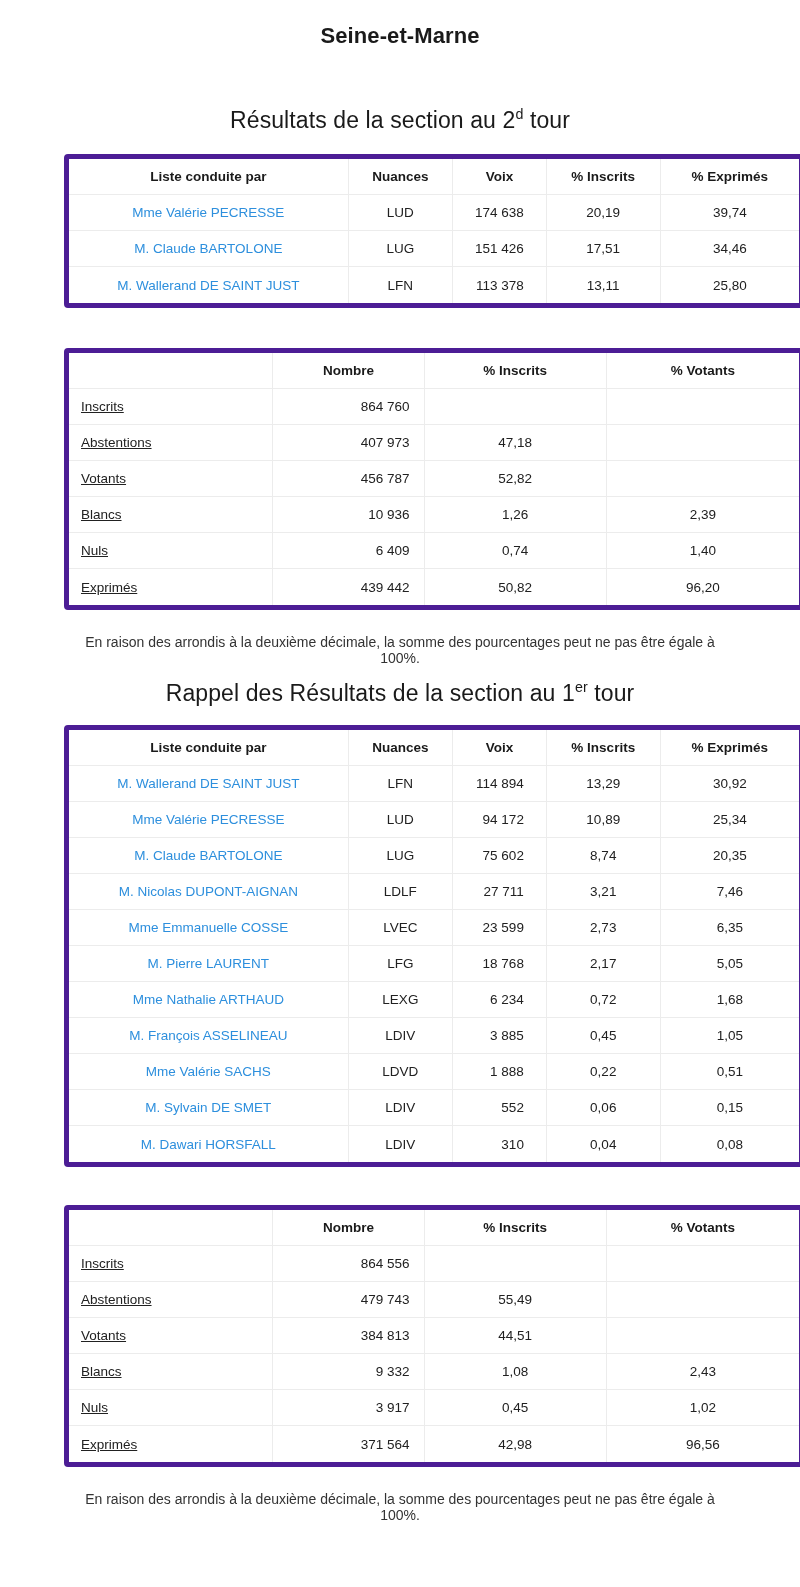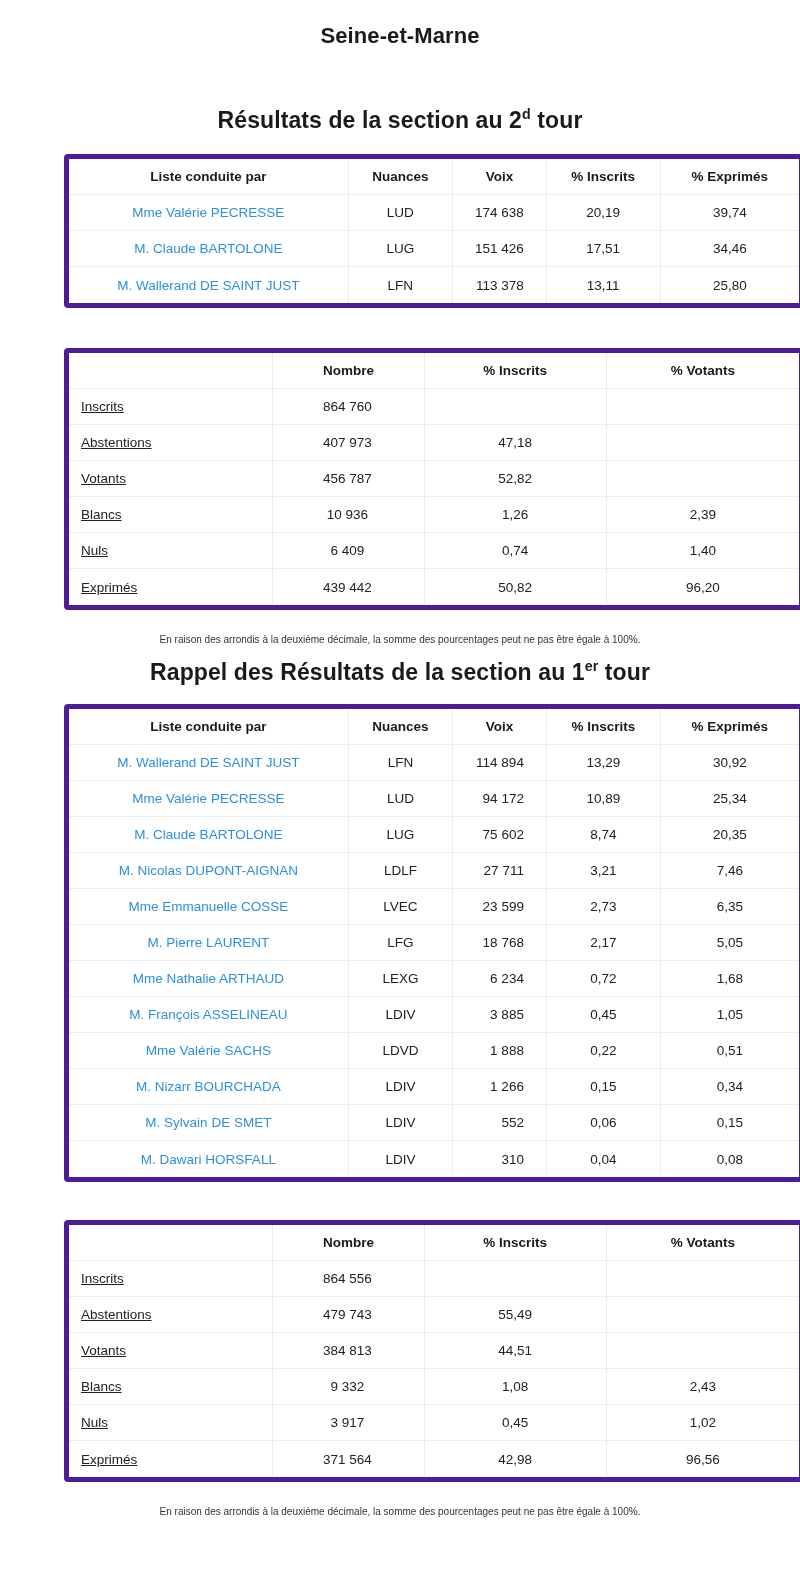--- a/index.html
+++ b/index.html
@@ -22,21 +22,21 @@
     font-size: 22px;
     font-weight: bold;
     color: #1a1a1a;
     margin: 0;
     padding-top: 20px;
     letter-spacing: 0.1px;
   }
   .section-heading {
     text-align: center;
     font-size: 23px;
-    font-weight: bold;
+    font-weight: normal;
     color: #1a1a1a;
     margin: 0;
     letter-spacing: 0.1px;
   }
   .heading-r2 { padding-top: 58px; padding-bottom: 0; }
   .heading-r1 { padding-top: 14px; padding-bottom: 0; }
   .section-heading sup {
     font-size: 0.62em;
     vertical-align: super;
     line-height: 0;
@@ -86,26 +86,26 @@
   }
   .t-lists td.nuance { text-align: center; color: #212121; }
   .t-lists td.voix   { text-align: right; color: #212121; padding-right: 22px; }
   .t-lists td.pct    { text-align: center; color: #212121; }
   
   .t-part col.c-label { width: 207px; }
   .t-part col.c-nb    { width: 153px; }
   .t-part col.c-ins   { width: 185px; }
   .t-part col.c-vot   { width: 195px; }
   .t-part td.label { text-align: left; color: #212121; text-decoration: underline; }
-  .t-part td.nb    { text-align: center; color: #212121; padding-right: 14px; }
+  .t-part td.nb    { text-align: right; color: #212121; padding-right: 14px; }
   .t-part td.pct   { text-align: center; color: #212121; }
   .t-part thead th.blank { }
   .footnote {
     text-align: center;
-    font-size: 10px;
+    font-size: 14px;
     color: #333333;
     margin: 0;
   }
   .gap-after-t1 { height: 40px; }
   .gap-after-t2 { height: 24px; }
   .gap-after-t-r1 { height: 38px; }
   .gap-after-t-r1part { height: 24px; }
 </style>
 </head>
 <body>
@@ -301,27 +301,20 @@
           <td class="pct">1,05</td>
         </tr>
         <tr>
           <td class="name">Mme Valérie SACHS</td>
           <td class="nuance">LDVD</td>
           <td class="voix">1 888</td>
           <td class="pct">0,22</td>
           <td class="pct">0,51</td>
         </tr>
         <tr>
-          <td class="name">M. Nizarr BOURCHADA</td>
-          <td class="nuance">LDIV</td>
-          <td class="voix">1 266</td>
-          <td class="pct">0,15</td>
-          <td class="pct">0,34</td>
-        </tr>
-        <tr>
           <td class="name">M. Sylvain DE SMET</td>
           <td class="nuance">LDIV</td>
           <td class="voix">552</td>
           <td class="pct">0,06</td>
           <td class="pct">0,15</td>
         </tr>
         <tr>
           <td class="name">M. Dawari HORSFALL</td>
           <td class="nuance">LDIV</td>
           <td class="voix">310</td>

